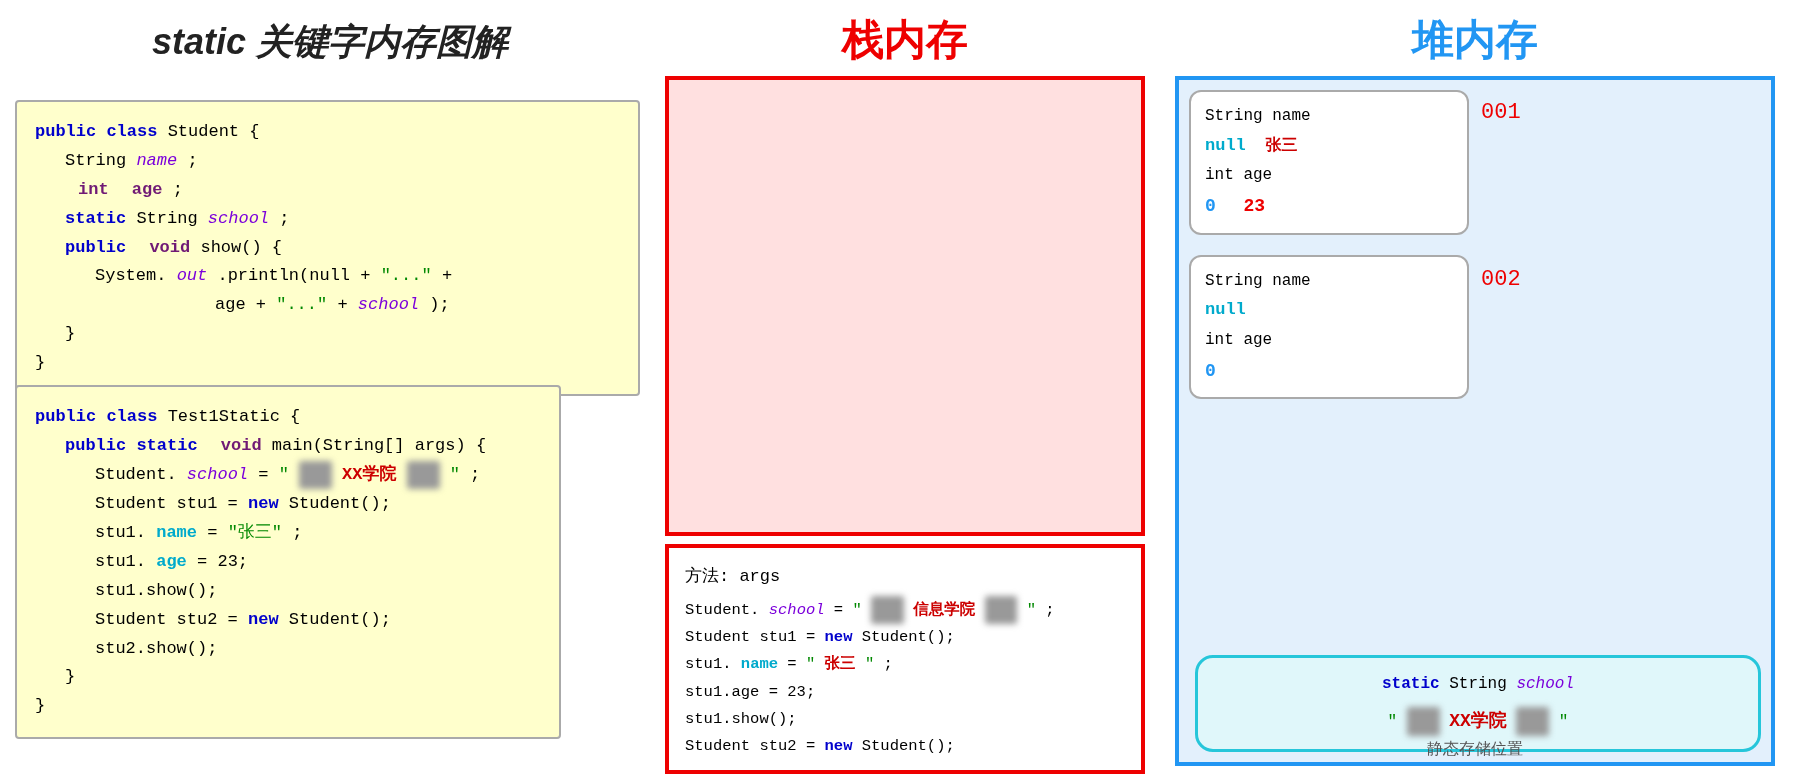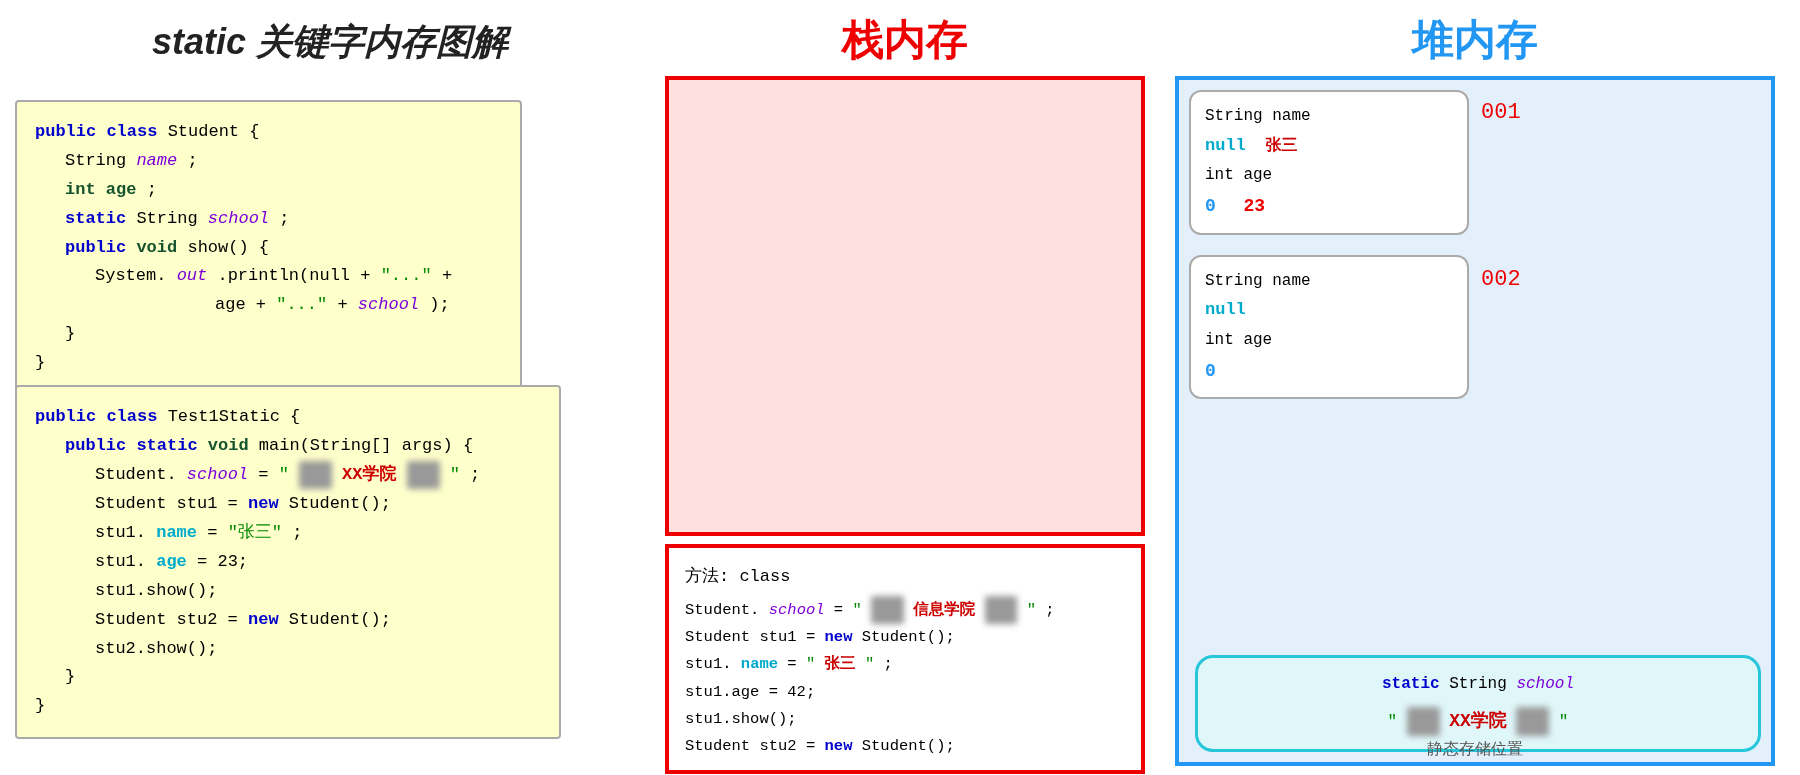--- a/index.html
+++ b/index.html
@@ -27,21 +27,21 @@
       font-family: Arial, sans-serif;
       color: #222;
       font-style: italic;
     }
 
     
     .code-panel-1 {
       position: absolute;
       left: 15px;
       top: 100px;
-      width: 507px;
+      width: 625px;
       background: #ffffcc;
       border: 2px solid #aaa;
       border-radius: 4px;
       padding: 16px 18px;
       font-size: 17px;
       line-height: 1.7;
     }
     .code-panel-2 {
       position: absolute;
       left: 15px;
@@ -131,21 +131,21 @@
       line-height: 1.8;
       position: absolute;
       bottom: 10px;
       left: 16px;
       right: 10px;
       text-align: center;
     }
 
     
     .kw-blue { color: #0000cc; font-weight: bold; }
-    .kw-purple { color: #14532d; font-weight: bold; }
+    .kw-purple { color: #701a75; font-weight: bold; margin-left: 13px; }
     .str-green { color: #008800; }
     .var-italic { font-style: italic; color: #7b00db; }
     .val-cyan { color: #00aacc; font-weight: bold; }
     .label-red { color: #e00; font-size: 22px; font-weight: normal; }
     .num-blue { color: #2196F3; font-weight: bold; font-size: 18px; }
     .num-red { color: #e00; font-weight: bold; font-size: 18px; }
     .null-cyan { color: #00aacc; font-weight: bold; font-size: 17px; }
     .zhangsan-red { color: #cc0000; font-weight: bold; }
     .static-kw { color: #0000cc; font-weight: bold; }
 
@@ -299,21 +299,21 @@
   <div class="indent1">}</div>
   <div>}</div>
 </div>
 
 <div class="stack-section">
   <div class="stack-title">栈内存</div>
   <div class="stack-box"></div>
 
   <div class="stack-bottom-box">
     <div style="font-size:17px;margin-bottom:4px;">
-      <span>方法: class</span>
+      <span>方法: args</span>
     </div>
     <div>
       <span>Student.</span>
       <span class="var-italic">school</span>
       <span> = </span>
       <span class="str-green">"</span>
       <span class="blurred-box">XX</span>
       <span style="color:#cc0000;font-weight:bold">信息学院</span>
       <span class="blurred-box">XX</span>
       <span class="str-green">"</span>
@@ -326,21 +326,21 @@
     </div>
     <div>
       <span>stu1.</span>
       <span class="val-cyan">name</span>
       <span> = </span>
       <span class="str-green">"</span>
       <span class="zhangsan-red">张三</span>
       <span class="str-green">"</span>
       <span>;</span>
     </div>
-    <div>stu1.age = 42;</div>
+    <div>stu1.age = 23;</div>
     <div>stu1.show();</div>
     <div>
       <span>Student stu2 = </span>
       <span class="kw-blue">new</span>
       <span> Student();</span>
     </div>
   </div>
 </div>
 
 <div class="heap-section">

